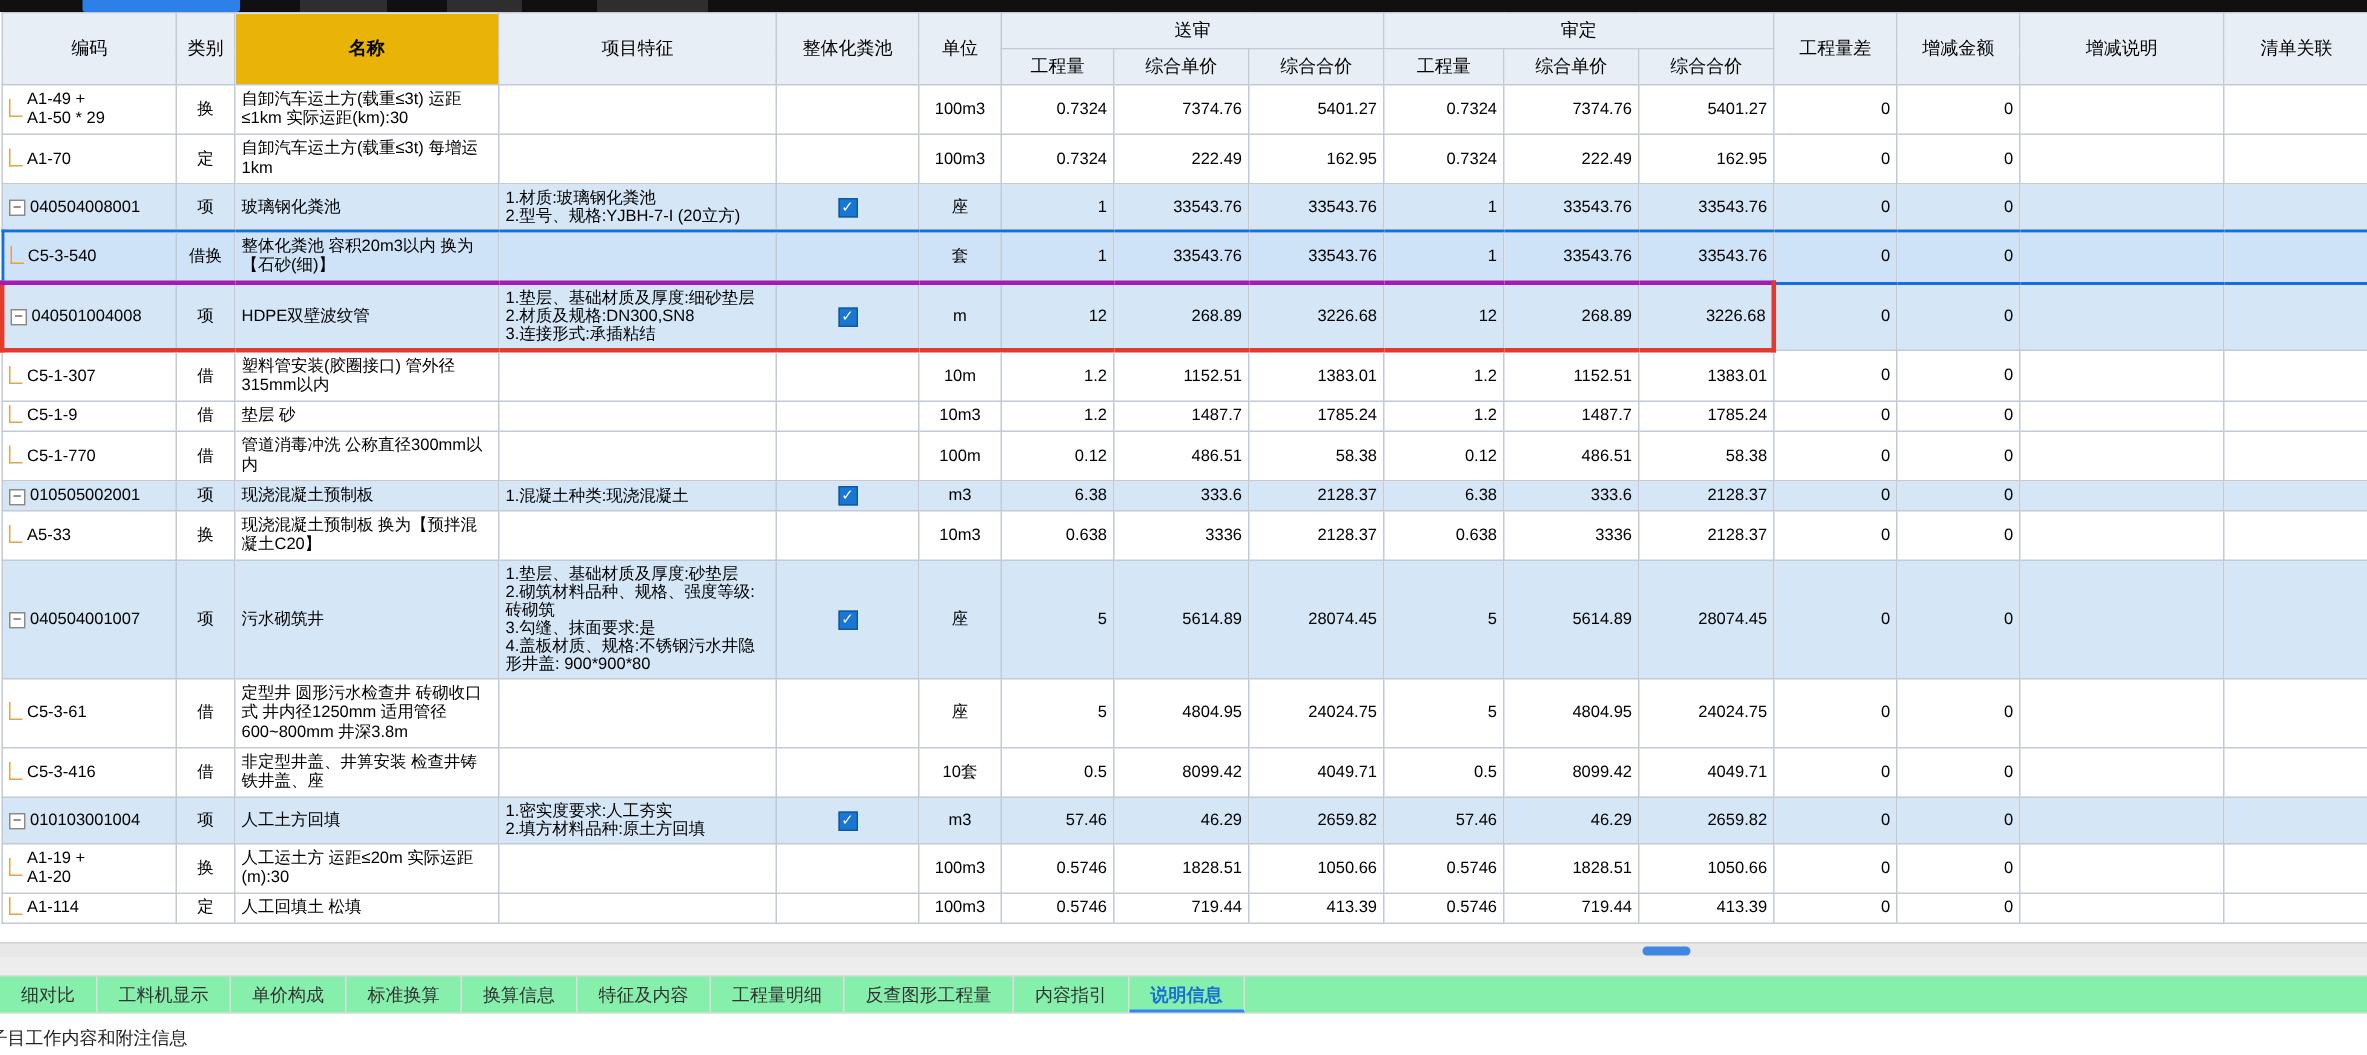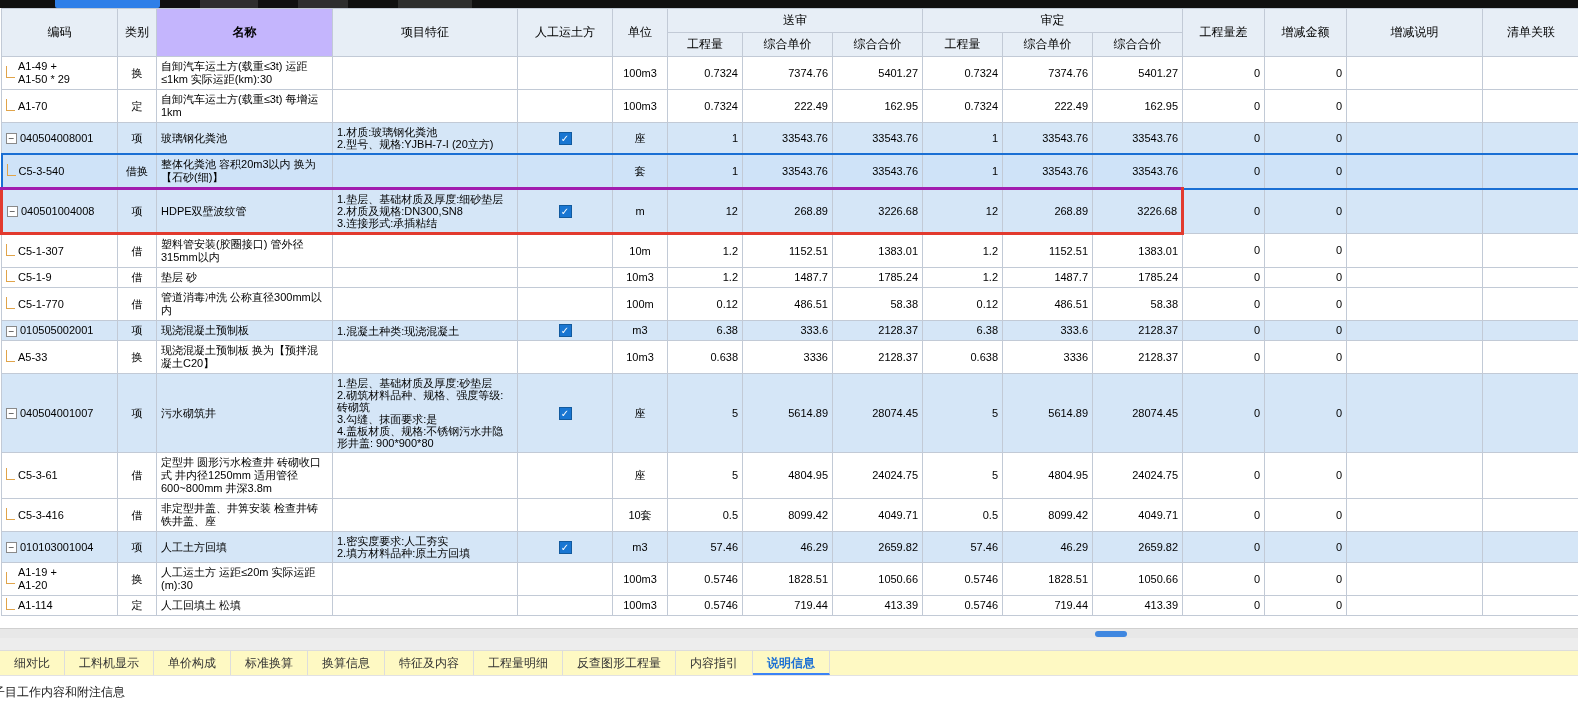--- a/index.html
+++ b/index.html
@@ -17,21 +17,21 @@
   .seg-active { left: 55px; width: 105px; background: #2f7fe8; border-radius: 0 0 2px 2px; }
   .seg-a { left: 200px; width: 58px; background: #2e2e2e; }
   .seg-b { left: 298px; width: 50px; background: #2e2e2e; }
   .seg-c { left: 398px; width: 74px; background: #2e2e2e; }
 
   
   .grid-wrap { position: absolute; top: 8px; left: 0; width: 1578px; height: 620px; overflow: hidden; background: #fff; }
   table { border-collapse: collapse; table-layout: fixed; width: 1578px; font-size: 11px; }
   th, td { border: 1px solid #c2cad6; padding: 3px 4px; vertical-align: middle; overflow: hidden; }
   thead th { background: #e7eef6; font-weight: 400; font-size: 12px; text-align: center; padding: 3px 2px; height: 24px; }
-  th.name-h { background: #c4b5fd; font-weight: 700; }
+  th.name-h { background: #eab308; font-weight: 700; }
   td { line-height: 13px; }
   td.feat { font-size: 11px; line-height: 12px; white-space: pre-line; }
   td.namecell { white-space: pre-line; }
   .al-left { text-align: left; } .al-center { text-align: center; } .al-right { text-align: right; }
   tr.item td { background: #d5e6f7; }
   tr.sel td { background: #cfe3f8; }
   .sel-t { border-top: 2px solid #1a6fd4; } .sel-b { border-bottom: 2px solid #1a6fd4; }
   .sel-l { border-left: 2px solid #1a6fd4; margin-top: 48px; } .sel-r { border-right: 2px solid #1a6fd4; }
   .red-t { border-top: 3px solid #a21caf; } .red-b { border-bottom: 3px solid #e23a2e; }
   .red-l { border-left: 3px solid #e23a2e; } .red-r { border-right: 3px solid #e23a2e; }
@@ -40,21 +40,21 @@
               font-size: 10px; line-height: 9px; text-align: center; color: #333; margin-top: 1px; }
   .branch { flex: 0 0 9px; height: 12px; border-left: 1px solid #e0a44a; border-bottom: 1px solid #e0a44a; margin-top: -3px; }
   .codetext { white-space: pre-line; }
   .cb { display: inline-block; width: 13px; height: 13px; background: #1976d2; border: 1px solid #125a9e;
         color: #fff; font-size: 10px; line-height: 12px; text-align: center; }
 
   
   .hscroll { position: absolute; top: 628px; left: 0; width: 1578px; height: 10px; background: #e8e8e8; border-top: 1px solid #d0d0d0; }
   .hthumb { position: absolute; top: 2px; left: 1095px; width: 32px; height: 6px; background: #3f87e0; border-radius: 3px; }
   .tabband { position: absolute; top: 638px; left: 0; width: 1578px; height: 12px; background: #ededed; }
-  .tabbar { position: absolute; top: 650px; left: 0; width: 1578px; height: 26px; background: #fef9c3;
+  .tabbar { position: absolute; top: 650px; left: 0; width: 1578px; height: 26px; background: #86efac;
             border-top: 1px solid #dcdcdc; border-bottom: 1px solid #e2e2e2; display: flex; align-items: stretch; }
   .tab { padding: 0 14px; line-height: 24px; font-size: 12px; color: #333; border-right: 1px solid #ddd; white-space: nowrap; }
   .tab.active { color: #1a6fd4; font-weight: 700; border-bottom: 2px solid #3b82f6; }
   .footer-note { position: absolute; top: 684px; left: -7px; font-size: 12px; color: #222; }
 </style>
 </head>
 <body>
 
 <div class="topbar">
   <div class="seg seg-active"></div>
@@ -82,21 +82,21 @@
         <col style="width:82px">
         <col style="width:136px">
         <col style="width:97px">
     </colgroup>
     <thead>
       <tr>
         <th rowspan="2">编码</th>
         <th rowspan="2">类别</th>
         <th rowspan="2" class="name-h">名称</th>
         <th rowspan="2">项目特征</th>
-        <th rowspan="2">人工运土方</th>
+        <th rowspan="2">整体化粪池</th>
         <th rowspan="2">单位</th>
         <th colspan="3">送审</th>
         <th colspan="3">审定</th>
         <th rowspan="2">工程量差</th>
         <th rowspan="2">增减金额</th>
         <th rowspan="2">增减说明</th>
         <th rowspan="2">清单关联</th>
       </tr>
       <tr>
         <th>工程量</th>

